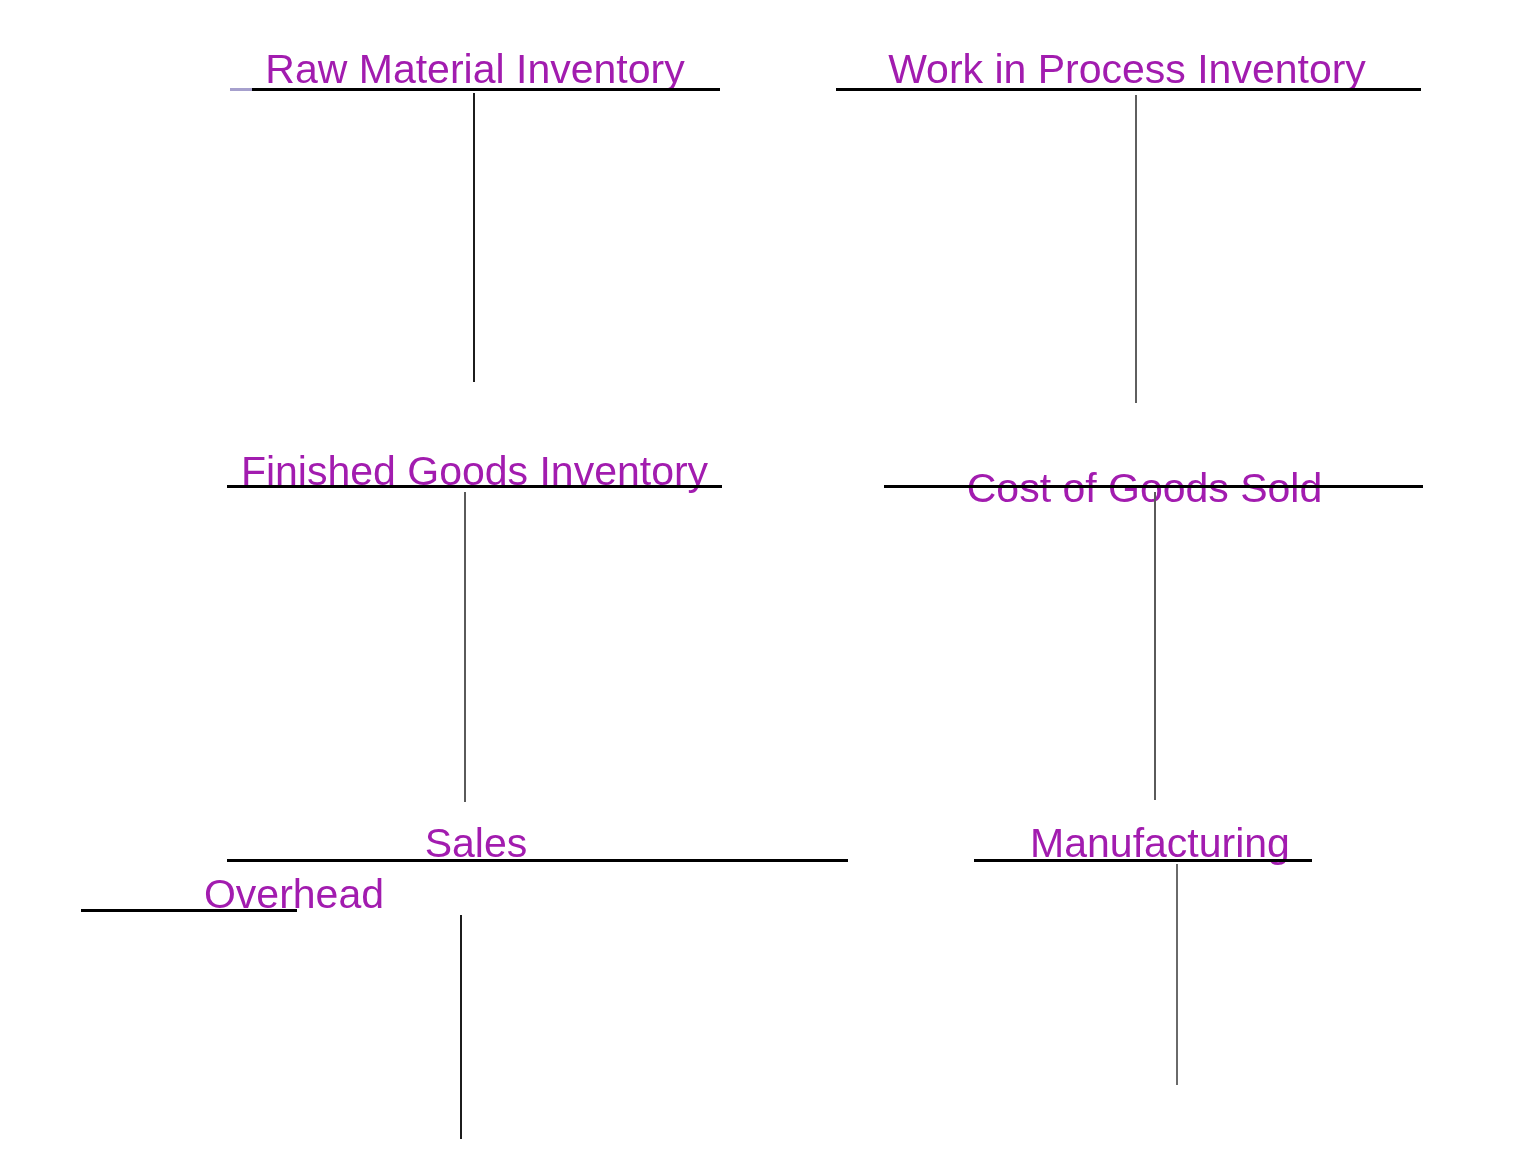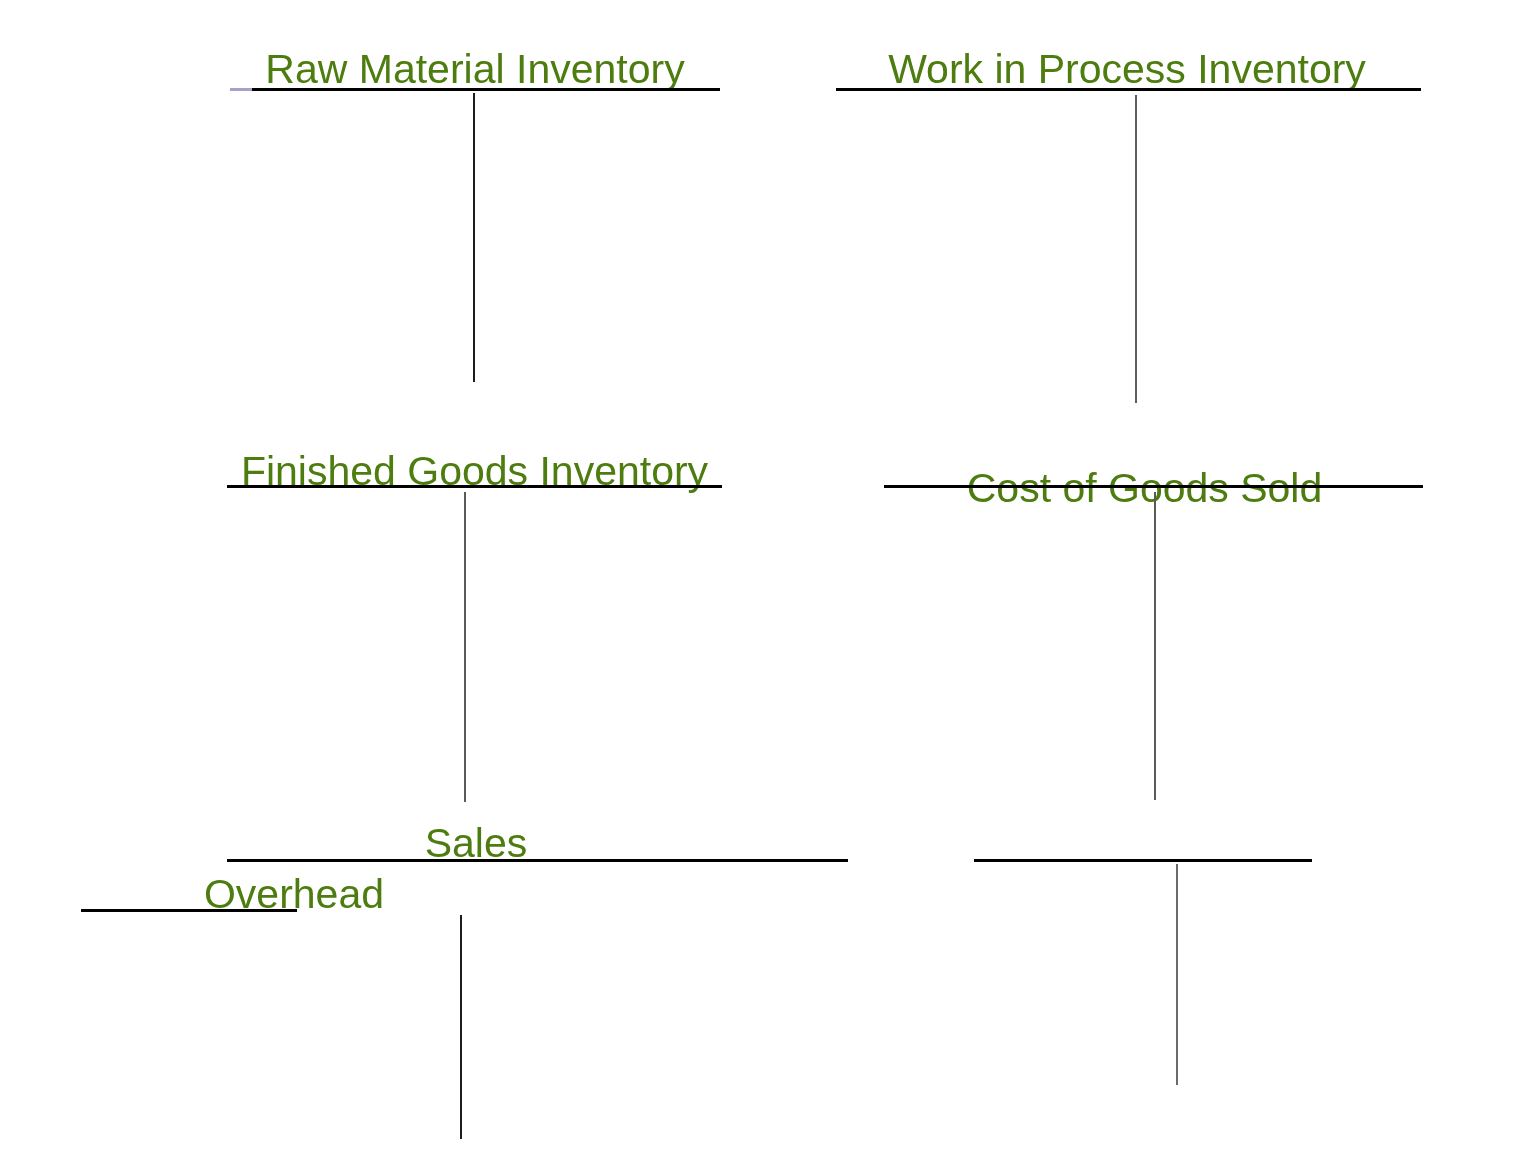--- a/index.html
+++ b/index.html
@@ -17,21 +17,21 @@
   }
   .t-account {
     position: absolute;
     inset: 0;
     pointer-events: none;
   }
   .account-title {
     position: absolute;
     font-size: 41px;
     line-height: 44px;
-    color: #4d7c0f;
+    color: #a21caf;
     white-space: nowrap;
     text-align: center;
   }
   .hbar {
     position: absolute;
     height: 3px;
     background: #000000;
   }
   .vline {
     position: absolute;
@@ -72,19 +72,20 @@
     <div class="vline" style="left:1154px; top:492px; height:308px; background:#5a5a5a;"></div>
   </div>
 
   <div class="t-account">
     <div class="account-title" style="left:227px; top:821px; width:498px;">Sales</div>
     <div class="hbar" style="left:227px; top:859px; width:621px;"></div>
     <div class="vline" style="left:460px; top:915px; height:224px; background:#1c1c1c;"></div>
   </div>
 
   <div class="t-account">
+    <div class="account-title" style="left:974px; top:821px; width:372px;">Manufacturing</div>
     <div class="hbar" style="left:974px; top:859px; width:338px;"></div>
     <div class="account-title" style="left:84px; top:872px; width:300px; text-align:right;">Overhead</div>
     <div class="hbar" style="left:81px; top:909px; width:216px;"></div>
     <div class="vline" style="left:1176px; top:864px; height:221px; background:#6a6a6a;"></div>
   </div>
 
 </div>
 
 </body></html>

